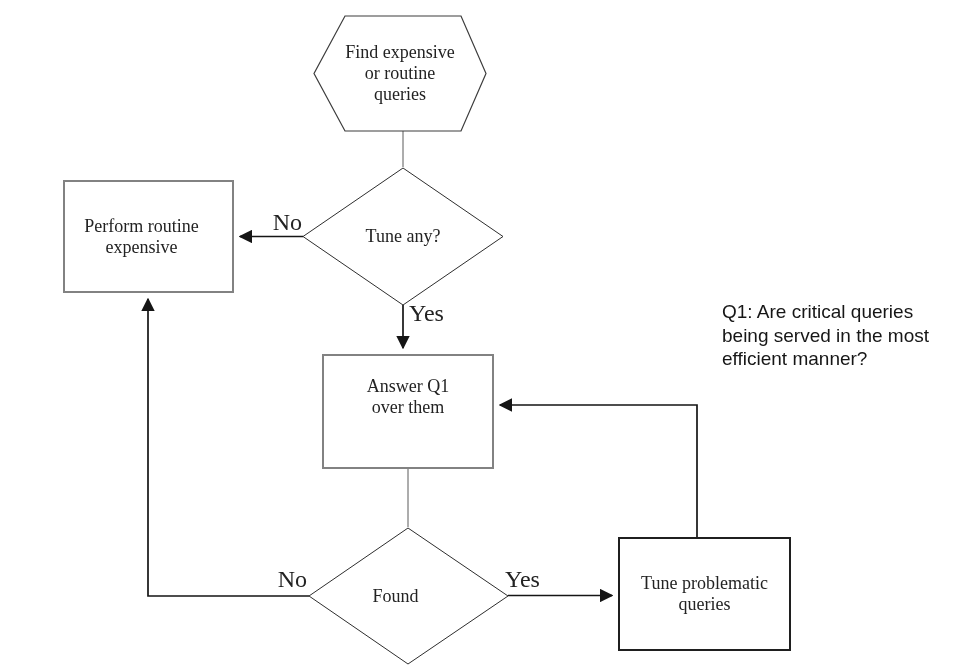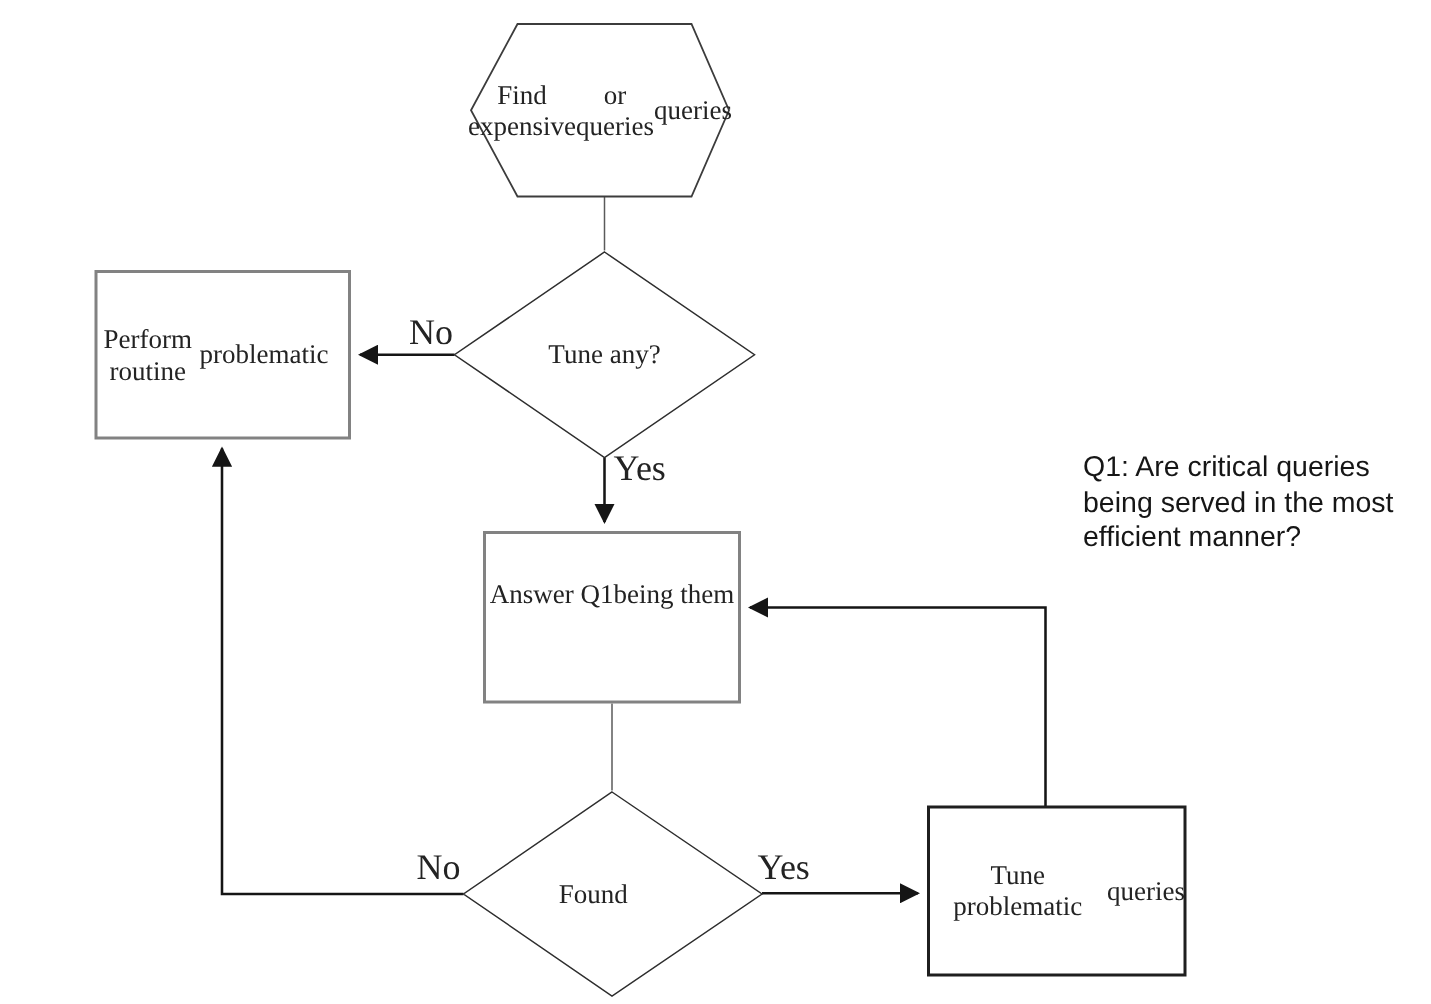--- a/index.html
+++ b/index.html
@@ -20,21 +20,21 @@
   #flow-svg {
     position: absolute;
     left: 0;
     top: 0;
     width: 954px;
     height: 669px;
   }
   .node-label {
     position: absolute;
     display: flex;
-    flex-direction: row;
+    flex-direction: column;
     align-items: center;
     justify-content: center;
     text-align: center;
     font-size: 18px;
     line-height: 21px;
     color: #232323;
     pointer-events: none;
   }
   .edge-label {
     position: absolute;
@@ -82,36 +82,36 @@
     <polygon points="345,16 461,16 486,73.5 461,131 345,131 314,73.5" fill="#ffffff" stroke="#3c3c3c" stroke-width="1.2"></polygon>
     <polygon points="403,168 503,236.5 403,305 303,236.5" fill="#ffffff" stroke="#2e2e2e" stroke-width="1"></polygon>
     <rect x="64" y="181" width="169" height="111" fill="#ffffff" stroke="#828282" stroke-width="2"></rect>
     <rect x="323" y="355" width="170" height="113" fill="#ffffff" stroke="#828282" stroke-width="2"></rect>
     <polygon points="408,528 508,596 408,664 309,596" fill="#ffffff" stroke="#2e2e2e" stroke-width="1"></polygon>
     <rect x="619" y="538" width="171" height="112" fill="#ffffff" stroke="#1f1f1f" stroke-width="2"></rect>
   </svg>
 
   <div class="node-label" style="left:314px; top:16px; width:172px; height:115px;">
     <span>Find expensive</span>
-    <span>or queries</span>
+    <span>or routine</span>
     <span>queries</span>
   </div>
 
   <div class="node-label" style="left:303px; top:168px; width:200px; height:137px;">
     <span>Tune any?</span>
   </div>
 
   <div class="node-label" style="left:64px; top:181px; width:155px; height:111px;">
     <span>Perform routine</span>
-    <span>problematic</span>
+    <span>expensive</span>
   </div>
 
   <div class="node-label" style="left:323px; top:355px; width:170px; height:83px;">
     <span>Answer Q1</span>
-    <span>being them</span>
+    <span>over them</span>
   </div>
 
   <div class="node-label" style="left:296px; top:528px; width:199px; height:136px;">
     <span>Found</span>
   </div>
 
   <div class="node-label" style="left:619px; top:538px; width:171px; height:112px;">
     <span>Tune problematic</span>
     <span>queries</span>
   </div>

